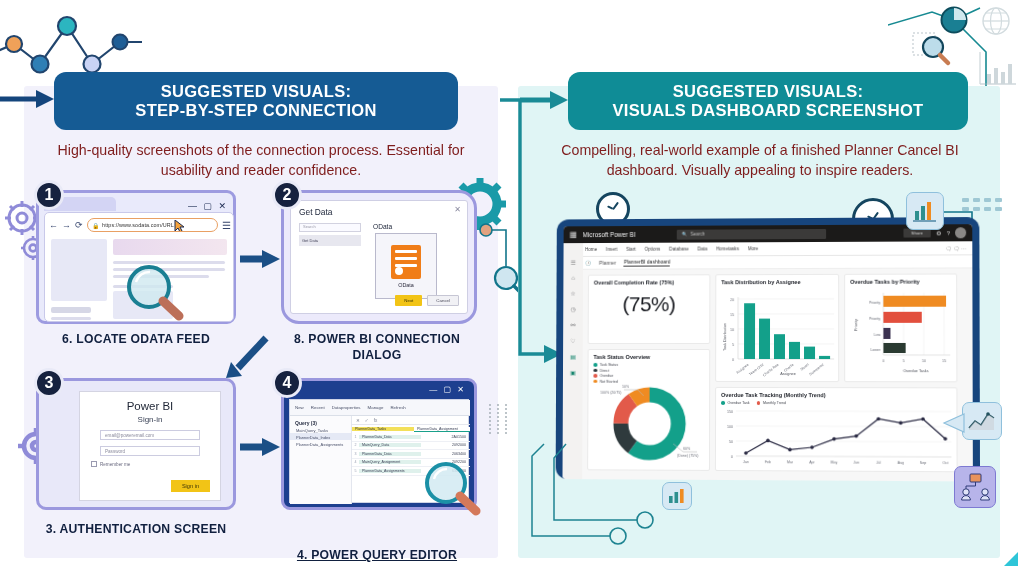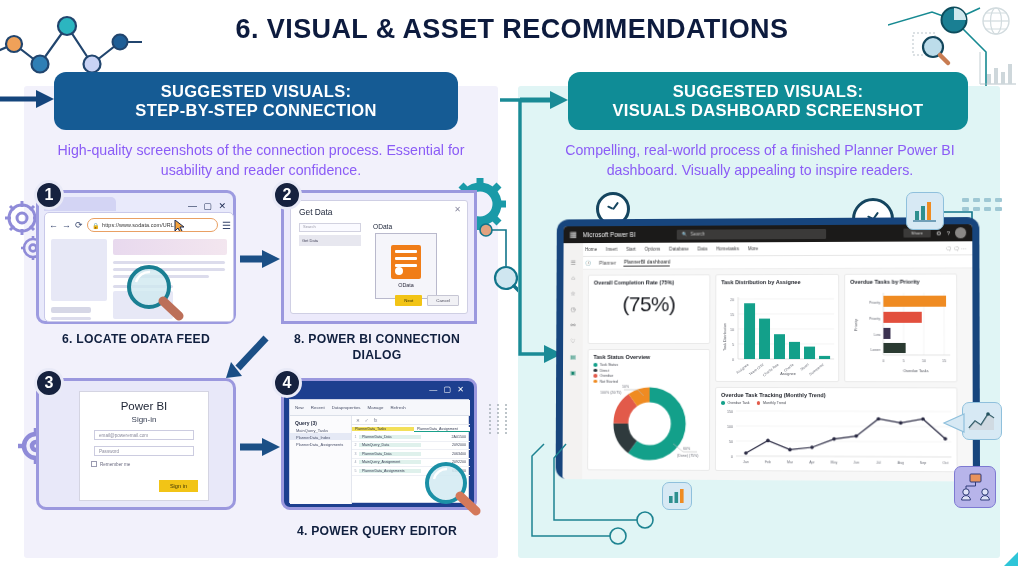--- a/index.html
+++ b/index.html
@@ -47,21 +47,21 @@
     display: flex; align-items: center; justify-content: center;
     flex-direction: column;
     font-size: 16.5px; letter-spacing: .3px;
     padding: 6px 10px;
   }
   .pill-left { left: 54px; top: 72px; width: 404px; height: 58px; background: #155b94; }
   .pill-right { left: 568px; top: 72px; width: 400px; height: 58px; background: #0f8c96; }
 
   .panel-sub {
     position: absolute; text-align: center;
-    font-size: 14.2px; color: #8b5cf6; line-height: 1.42;
+    font-size: 14.2px; color: #7f1d1d; line-height: 1.42;
   }
   .sub-left { left: 44px; top: 140px; width: 434px; }
   .sub-right { left: 540px; top: 140px; width: 440px; }
 
   
   .feed-arrow { position: absolute; }
   .step-badge {
     position: absolute;
     width: 30px; height: 30px; border-radius: 50%;
     background: #16223f; color: #fff;
@@ -95,21 +95,21 @@
   .page-area { position:absolute; left:6px; top:26px; width:178px; height:80px; }
   .blk { position:absolute; background:#e7e8f6; border-radius:2px; }
   .line { position:absolute; background:#dcdcec; border-radius:2px; height:3px; }
   .band { position:absolute; border-radius:2px; }
 
   
   .mag { position:absolute; }
 
   
   .dlg-outer { position:absolute; left:281px; top:190px; width:196px; height:134px;
-               background:#eceafb; border:3px solid #9b98de; border-radius:0;}
+               background:#eceafb; border:3px solid #9b98de; border-radius:18px;}
   .dlg-inner { position:absolute; left:6px; top:7px; width:178px; height:114px;
                background:#fff; border:1px solid #cfcfe4; border-radius:3px;}
   .dlg-title { position:absolute; left:8px; top:6px; font-size:8.4px; color:#20283c; }
   .dlg-x { position:absolute; right:6px; top:4px; font-size:8px; color:#8b8ba0; }
   .dlg-search { position:absolute; left:8px; top:22px; width:62px; height:9px;
                 border:1px solid #d2d2e0; background:#fafaff; font-size:4px; color:#9a9aa8; padding-left:3px;}
   .dlg-listitem { position:absolute; left:8px; top:34px; width:62px; height:11px; background:#e7e7ef;
                   font-size:4px; color:#44445a; padding:3px; }
   .dlg-rightlbl { position:absolute; left:82px; top:22px; font-size:6.6px; color:#20283c; }
   .dlg-tile { position:absolute; left:84px; top:32px; width:62px; height:66px;
@@ -120,21 +120,21 @@
                       box-shadow: 0 7px 0 #fff, 0 14px 0 #fff; }
   .odata-ico:after { content:""; position:absolute; left:4px; bottom:4px; width:8px; height:8px; background:#fff; border-radius:50%; }
   .tile-lbl { font-size:5.4px; color:#2a2a3c; }
   .dlg-btns { position:absolute; right:8px; bottom:7px; display:flex; gap:5px; }
   .btn-y { background:#f2c416; font-size:4.4px; color:#3a3206; padding:3px 9px; border-radius:1px; }
   .btn-g { background:#f1f1f5; border:1px solid #c6c6d4; font-size:4.4px; color:#474757; padding:2px 8px; border-radius:1px; }
 
   
   .signin-outer { position:absolute; left:36px; top:378px; width:200px; height:132px;
                   background:#e8e8f9; border:3px solid #9b98de; border-radius:10px; }
-  .signin-card { position:absolute; left:40px; top:10px; width:130px; height:110px;
+  .signin-card { position:absolute; left:40px; top:10px; width:142px; height:110px;
                  background:#fff; border:1px solid #d4d4e2; }
   .sg-title { text-align:center; font-size:11.5px; color:#1d2434; margin-top:8px; }
   .sg-sub { text-align:center; font-size:8px; color:#3a4256; margin-top:3px; }
   .sg-input { margin:6px auto 0; width:100px; height:10px; border:1px solid #cccce0;
               font-size:4.6px; color:#8c8c9e; display:flex; align-items:center; padding-left:4px; background:#fff;}
   .sg-check { margin:5px 0 0 11px; display:flex; align-items:center; gap:3px; font-size:4.6px; color:#6b6b80; }
   .sg-box { width:6px; height:6px; border:1px solid #9a9ab0; background:#fff; }
   .sg-btn { position:absolute; right:10px; bottom:8px; background:#f2c416; color:#3e3508;
             font-size:5.6px; padding:3px 11px; }
 
@@ -267,21 +267,20 @@
     <g opacity="0.5">
       <line x1="92" y1="52" x2="92" y2="84" stroke="#9fb1b9" stroke-width="1.3"></line>
       <line x1="92" y1="84" x2="128" y2="84" stroke="#9fb1b9" stroke-width="1.3"></line>
       <rect x="99" y="74" width="4" height="10" fill="#9fb1b9"></rect>
       <rect x="106" y="68" width="4" height="16" fill="#9fb1b9"></rect>
       <rect x="113" y="72" width="4" height="12" fill="#9fb1b9"></rect>
       <rect x="120" y="64" width="4" height="20" fill="#9fb1b9"></rect>
     </g>
   </svg>
 
-  <div class="title">6. VISUAL &amp; ASSET RECOMMENDATIONS</div>
 
   <div class="panel-left"></div>
 
   <svg class="feed-arrow" style="left:-2px; top:86px;" width="60" height="26">
     <line x1="0" y1="13" x2="40" y2="13" stroke="#14457c" stroke-width="5"></line>
     <polygon points="38,4 56,13 38,22" fill="#14457c"></polygon>
   </svg>
 
   <div class="pill pill-left">
     <span>SUGGESTED VISUALS:</span>
@@ -442,20 +441,21 @@
       <div class="sg-sub">Sign-in</div>
       <div class="sg-input">email@poweremail.com</div>
       <div class="sg-input">Password</div>
       <div class="sg-check">
         <span class="sg-box"></span>
         <span>Remember me</span>
       </div>
       <div class="sg-btn">Sign in</div>
     </div>
   </div>
+  <div class="step-caption" style="left:26px; top:522px; width:220px;">3. AUTHENTICATION SCREEN</div>
 
   <svg class="feed-arrow" style="left:240px; top:436px;" width="42" height="22">
     <line x1="0" y1="11" x2="24" y2="11" stroke="#1b4f86" stroke-width="7"></line>
     <polygon points="22,2 40,11 22,20" fill="#1b4f86"></polygon>
   </svg>
 
   <div class="step-badge" style="left:272px; top:368px;">4</div>
   <div class="pq-outer">
     <div class="pq-winbtns">— ▢ ✕</div>
     <div class="pq-inner">
@@ -508,21 +508,21 @@
           <span class="pq-c2">6302400</span>
         </div>
       </div>
     </div>
     <svg style="position:absolute; right:-14px; bottom:-12px;" width="70" height="62">
       <circle cx="28" cy="26" r="19" fill="#d2eaf2" fill-opacity=".85" stroke="#1b90a6" stroke-width="4"></circle>
       <path d="M16 22 a13 13 0 0 1 13 -10" fill="none" stroke="#fff" stroke-width="2.4"></path>
       <line x1="42" y1="39" x2="58" y2="54" stroke="#d4795a" stroke-width="9" stroke-linecap="round"></line>
     </svg>
   </div>
-  <div class="step-caption" style="left:272px; top:524px; width:210px;">4. POWER QUERY EDITOR</div>
+  <div class="step-caption" style="left:272px; top:548px; width:210px;text-decoration:underline;">4. POWER QUERY EDITOR</div>
 
   <svg class="dashgrid" style="left:486px; top:400px;" width="26" height="40">
     <g stroke="#9aa6ad" stroke-width="1.3" stroke-dasharray="2,2">
       <line x1="4" y1="4" x2="4" y2="36"></line>
         <line x1="12" y1="4" x2="12" y2="36"></line>
         <line x1="20" y1="4" x2="20" y2="36"></line>
     </g>
   </svg>
 
   <div class="panel-right"></div>
@@ -531,21 +531,21 @@
     <polyline points="2,14 22,14 22,268 48,268" fill="none" stroke="#1a8b96" stroke-width="3.4"></polyline>
     <line x1="22" y1="14" x2="54" y2="14" stroke="#1a8b96" stroke-width="5"></line>
     <polygon points="52,5 70,14 52,23" fill="#1a8b96"></polygon>
     <polygon points="46,259 64,268 46,277" fill="#1a8b96"></polygon>
   </svg>
 
   <div class="pill pill-right">
     <span>SUGGESTED VISUALS:</span>
     <span>VISUALS DASHBOARD SCREENSHOT</span>
   </div>
-  <div class="panel-sub sub-right">Compelling, real-world process of a finished Planner Power BI dashboard. Visually appealing to inspire readers.</div>
+  <div class="panel-sub sub-right">Compelling, real-world example of a finished Planner Cancel BI dashboard. Visually appealing to inspire readers.</div>
 
   <div class="clock" style="left:596px; top:192px; width:34px; height:34px;"></div>
   <div class="clock" style="left:852px; top:198px; width:42px; height:42px;"></div>
 
   <svg style="position:absolute; left:962px; top:198px;" width="44" height="22">
     <g fill="#9fc8d4">
       <rect x="0" y="0" width="7" height="4" rx="1"></rect>
         <rect x="11" y="0" width="7" height="4" rx="1"></rect>
       <rect x="22" y="0" width="7" height="4" rx="1"></rect>
         <rect x="33" y="0" width="7" height="4" rx="1"></rect>

